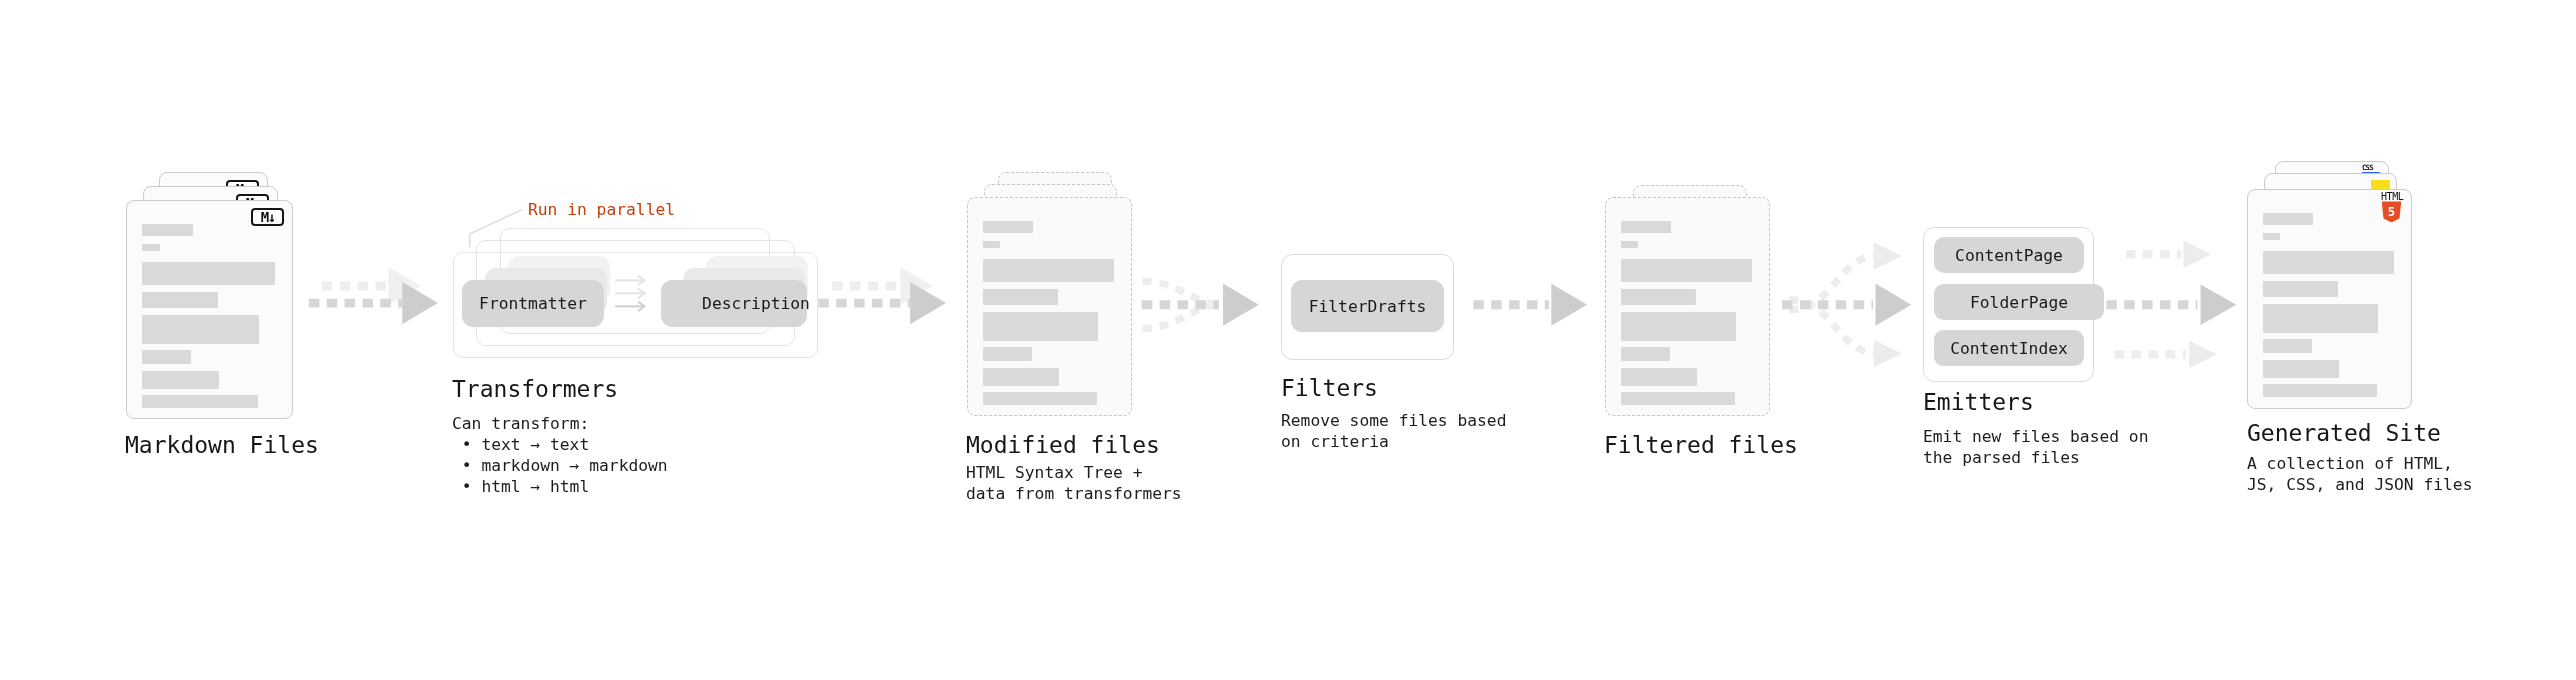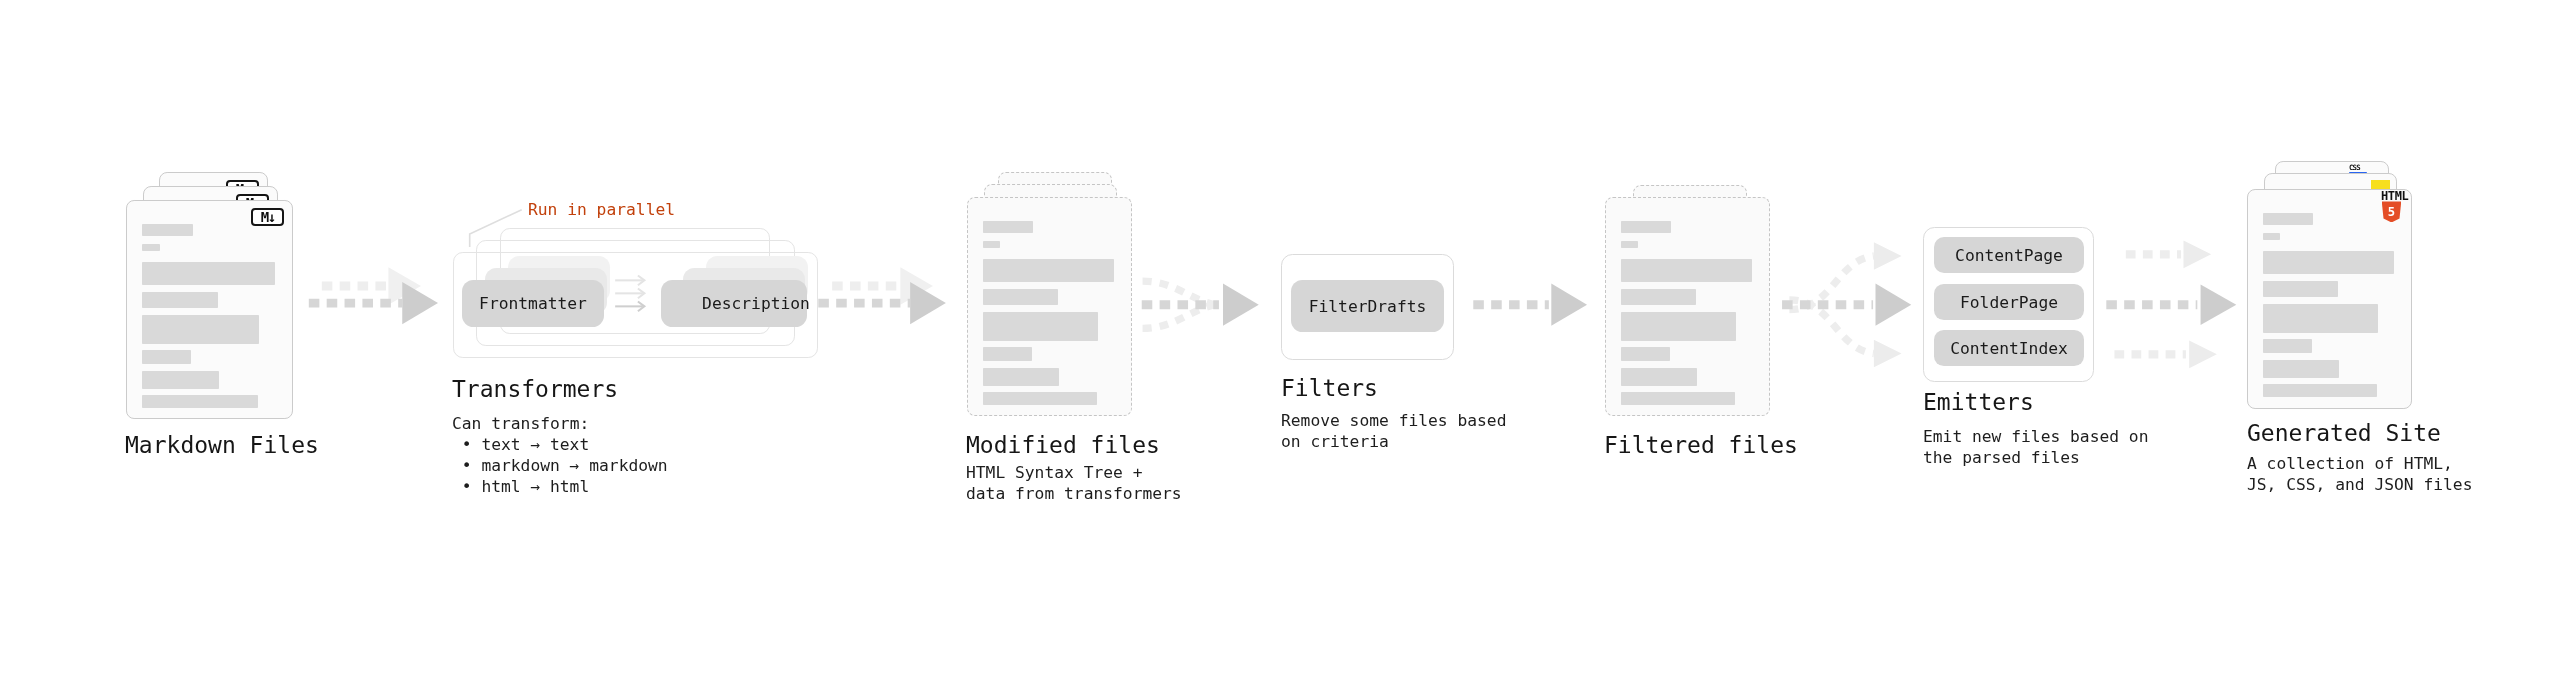--- a/index.html
+++ b/index.html
@@ -40,26 +40,26 @@
   .g2{background:#f2f2f2;}
 
   .box{position:absolute;background:#ffffff;border:1.6px solid #dbdbdb;border-radius:11.4px;box-sizing:border-box;}
 
   .title{position:absolute;font-size:23px;line-height:26px;color:#161616;white-space:nowrap;}
   .caption{position:absolute;font-size:16.3px;line-height:21px;color:#1d1d1d;white-space:nowrap;}
   .caption .indent{padding-left:9.8px;}
   .runlabel{position:absolute;font-size:16.3px;color:#c2410c;white-space:nowrap;}
 
   
-  .css-icon{position:absolute;top:2.4px;right:21px;width:18px;}
+  .css-icon{position:absolute;top:2.4px;right:8px;width:18px;}
   .css-icon .css-txt{font-size:7.3px;font-weight:700;color:#111;line-height:7.3px;letter-spacing:-0.8px;}
   .css-icon .css-bar{height:3.3px;background:#2965f1;margin-top:0.8px;border-radius:0.8px;}
   .js-icon{position:absolute;top:5.7px;right:6.5px;width:18.7px;height:9px;background:#f7df1e;}
   .html5-icon{position:absolute;top:3.3px;right:9px;width:21px;text-align:center;}
-  .html5-icon .html-txt{font-size:12px;font-weight:700;color:#111;line-height:7.3px;letter-spacing:-0.4px;}
+  .html5-icon .html-txt{font-size:10px;font-weight:400;color:#111;line-height:7.3px;letter-spacing:-0.4px;}
   .html5-shield{
     width:19.5px;height:21px;margin:0.8px auto 0;background:#e44d26;color:#ffffff;
     clip-path:polygon(0% 0%,100% 0%,91% 82%,50% 100%,9% 82%);
     display:flex;align-items:center;justify-content:center;font-size:12.2px;font-weight:700;
   }
 </style>
 </head>
 <body>
 
 <div class="canvas">
@@ -214,21 +214,21 @@
         <div class="bar b7"></div>
         <div class="bar b8"></div>
       </div>
     </div>
     <div class="title" style="left:1604px;top:432px;">Filtered files</div>
   </div>
 
   <div>
     <div class="box" style="left:1923px;top:227px;width:171px;height:155px;"></div>
     <div class="pill" style="left:1934px;top:237px;width:150px;height:36px;border-radius:10px;">ContentPage</div>
-    <div class="pill" style="left:1934px;top:284px;width:150px;height:36px;border-radius:9.8px;">FolderPage</div>
+    <div class="pill" style="left:1934px;top:284px;width:170px;height:36px;border-radius:9.8px;">FolderPage</div>
     <div class="pill" style="left:1934px;top:330px;width:150px;height:36px;border-radius:9.8px;">ContentIndex</div>
     <div class="title" style="left:1923px;top:389px;">Emitters</div>
     <div class="caption" style="left:1923px;top:426px;">
       <div>Emit new files based on</div>
       <div>the parsed files</div>
     </div>
   </div>
 
   <div>
     <div class="card" style="left:2275px;top:161px;width:114px;height:220px;">

